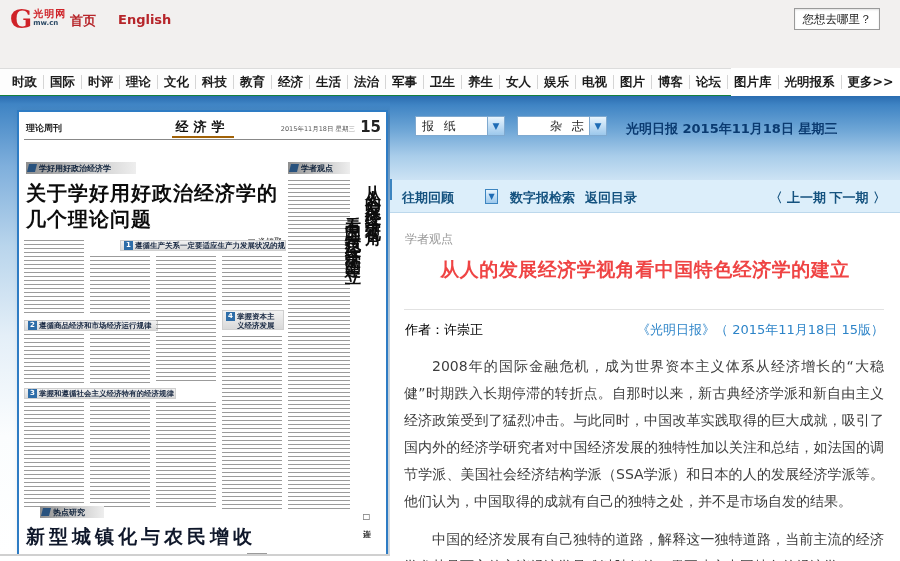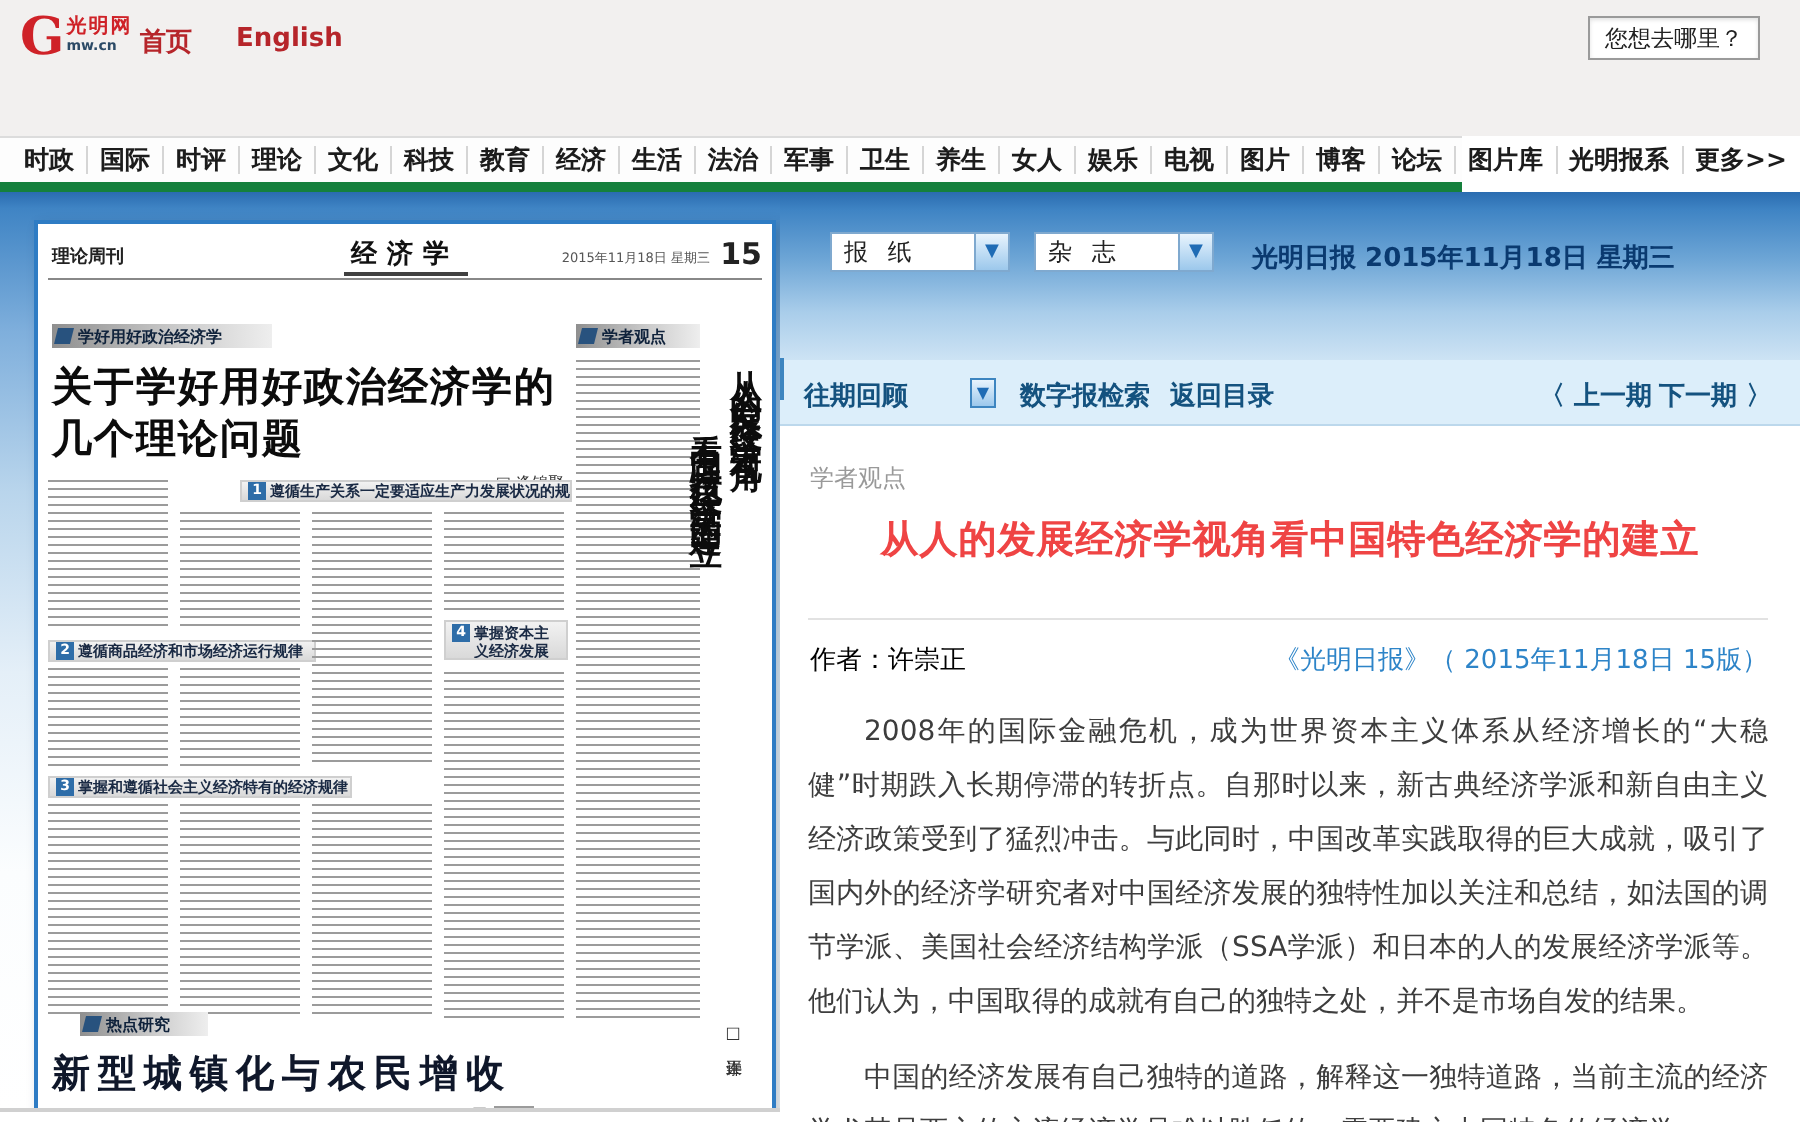--- a/index.html
+++ b/index.html
@@ -15,41 +15,41 @@
   .logo-dom { font-size:7px; color:#2c4a66; font-weight:bold; line-height:8px; }
   .top-link { position:absolute; top:12px; font-size:13px; font-weight:bold; color:#b6252a; text-decoration:none; cursor:pointer; }
   .lk-home { left:70px;font-family:Liberation Mono, monospace; }
   .lk-en { left:118px; }
   .jump-box { position:absolute; right:20px; top:8px; width:86px; height:22px; background:#fff;
     border:1px solid #9a9a9a; box-shadow:inset 0 1px 2px rgba(0,0,0,.12);
     font-size:11.5px; color:#222; text-align:center; line-height:20px; cursor:pointer; }
 
   
   .nav { position:relative; width:731px; height:28px; background:#fdfdfd;
-    border-top:1px solid #dcdcdc; border-bottom:5px solid #15803d;
+    border-top:1px solid #dcdcdc; border-bottom:1px solid #15803d;
     display:flex; align-items:center; padding:0 6px; }
   .nav-item { font-size:12.5px; font-weight:bold; color:#1c1c1c; padding:0 6px;
     white-space:nowrap; cursor:pointer; line-height:14px; }
   .nav-item:not(:last-child){ border-right:1px solid #d5d5d5; }
 
   
   .main { position:relative; width:900px; height:475px; background:#fff; overflow:hidden; }
 
   
   .left-zone { position:absolute; left:0; top:0; width:390px; height:460px; overflow:hidden;
     border-bottom:2px solid #d0d0d0;
     background:linear-gradient(180deg,#2a6cb0 0,#3f84c4 8px,#7fafdc 70px,#b9d5ec 150px,#e4eff8 240px,#fbfdfe 340px,#ffffff 100%); }
   .paper { position:absolute; left:17px; top:14px; width:371px; height:580px;
     background:#fff; border:2px solid #2e7cc4; box-shadow:3px 3px 6px rgba(30,60,90,.28);
     padding:4px 5px; cursor:pointer; }
   .p-head { position:relative; height:20px; }
   .p-masthead { position:absolute; left:2px; top:6px; font-size:9px; font-weight:bold; color:#222; }
   .p-section { position:absolute; left:0; right:0; top:2px; text-align:center; font-size:13px;
     font-weight:bold; color:#111; letter-spacing:5px; }
-  .p-section span { border-bottom:2px solid #404040; padding:0 4px 1px 4px;font-family:Liberation Mono, monospace; }
+  .p-section span { border-bottom:2px solid #a16207; padding:0 4px 1px 4px;font-family:Liberation Mono, monospace; }
   .p-date { position:absolute; right:26px; top:9px; font-size:6.5px; color:#555; }
   .p-pageno { position:absolute; right:0; top:2px; font-size:15px; font-weight:bold; color:#222; }
   .p-rule { height:1px; background:#888; margin:3px 0 0 0; }
   .p-body { position:relative; height:520px; margin-top:4px; }
 
   .ribbon { position:absolute; display:flex; align-items:center; height:12px;
     background:linear-gradient(90deg,#8f8f8f,#c9c9c9 55%,#eeeeee); font-size:8px; font-weight:bold;
     color:#10233c; padding:0 5px 0 2px; white-space:nowrap; overflow:hidden; }
   .ribbon-ico { width:8px; height:8px; background:#28527e; margin-right:3px; flex:0 0 auto;
     transform:skewX(-14deg); }
@@ -82,21 +82,21 @@
 
   
   .right-head { position:absolute; left:390px; top:0; width:510px; height:84px;
     background:linear-gradient(180deg,#2a6cb0 0,#3f84c4 9px,#6ea6d6 34px,#a9cdea 60px,#cde3f4 84px); }
   .select-box { position:absolute; top:20px; width:90px; height:20px; background:#fff;
     border:1px solid #7fa9cf; display:flex; align-items:center; cursor:pointer; }
   .select-box .val { flex:1; font-size:12px; color:#222; padding-left:6px; letter-spacing:3px; }
   .select-box .arrow { width:17px; height:18px; background:linear-gradient(180deg,#e8f4fd,#9cc8ec);
     border-left:1px solid #7fa9cf; color:#1f6cb5; font-size:9px; line-height:18px; text-align:center; }
   .sel-paper { left:25px; }
-  .sel-mag { left:127px; }
+  .sel-mag { left:127px;padding-left:26px; }
   .issue-info { position:absolute; left:236px; top:24px; font-size:13px; font-weight:bold; color:#0a3a70; }
 
   .right-toolbar { position:absolute; left:390px; top:84px; width:510px; height:33px;
     background:#dceefa; border-bottom:1px solid #bcd8ec; }
   .tb-item { position:absolute; top:9px; font-size:13px; font-weight:bold; color:#14527f;
     cursor:pointer; white-space:nowrap; }
   .tb-past { left:12px; }
   .tb-cal { left:75px; top:9px; width:18px; height:15px; background:#fff; border:1px solid #3d85c0;
     cursor:pointer;
     background-image:repeating-linear-gradient(90deg,#9cc4e2 0,#9cc4e2 1px,transparent 1px,transparent 4px),

